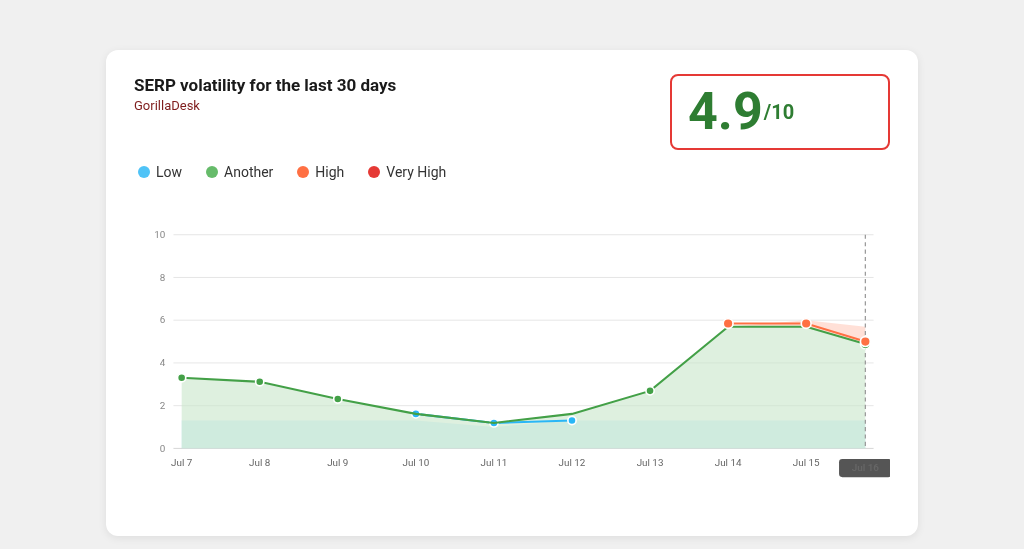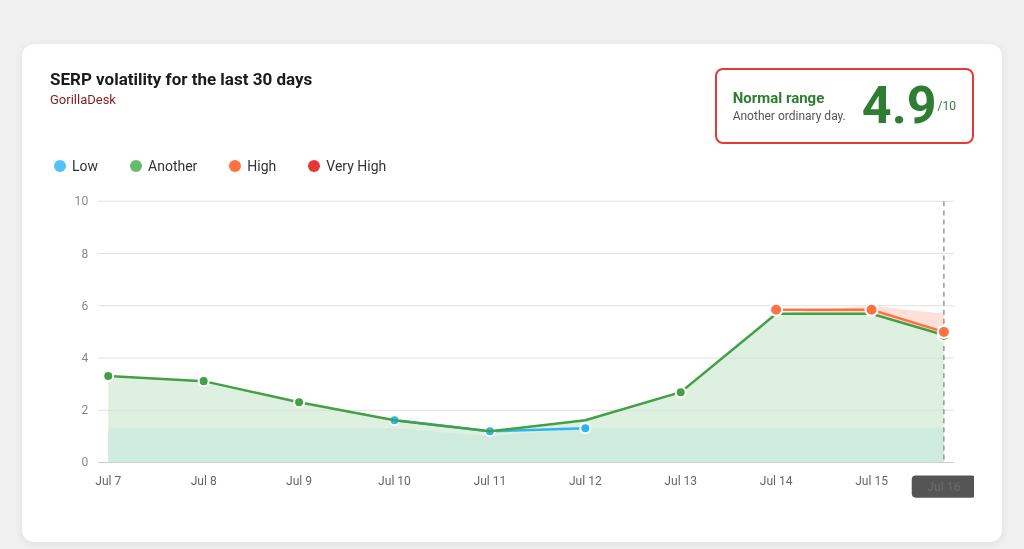--- a/index.html
+++ b/index.html
@@ -7,22 +7,22 @@
       background: #f0f0f0;
       display: flex;
       justify-content: center;
       align-items: center;
       min-height: 100vh;
       font-family: -apple-system, BlinkMacSystemFont, 'Segoe UI', Roboto, sans-serif;
     }
     .card {
       background: #fff;
       border-radius: 12px;
-      padding: 24px 28px 20px 28px;
-      width: 980px;
+      padding: 24px 28px 8px 28px;
+      width: 812px;
       box-shadow: 0 2px 8px rgba(0,0,0,0.08);
       position: relative;
       margin-top: 36px;
     }
     .header-row {
       display: flex;
       justify-content: space-between;
       align-items: flex-start;
       margin-bottom: 14px;
     }
@@ -61,27 +61,27 @@
     .range-score {
       font-size: 52px;
       font-weight: 700;
       color: #2e7d32;
       line-height: 1;
       display: flex;
       align-items: center;
       gap: 1px;
     }
     .range-denom {
-      font-size: 12px;
+      font-size: 20px;
       color: #2e7d32;
-      font-weight: 400;
+      font-weight: 700;
     }
     .legend {
       display: flex;
-      gap: 32px;
+      gap: 24px;
       margin-bottom: 8px;
       margin-left: 4px;
     }
     .legend-item {
       display: flex;
       align-items: center;
       gap: 6px;
       font-size: 14px;
       color: #333;
     }
@@ -120,24 +120,20 @@
 </head>
 <body>
 
 <div class="card">
   <div class="header-row">
     <div class="title-block">
       <div class="chart-title">SERP volatility for the last 30 days</div>
       <div class="chart-subtitle">GorillaDesk</div>
     </div>
     <div class="range-box">
-      <div class="range-text-block">
-        <div class="range-label">Normal range</div>
-        <div class="range-desc">Another ordinary day.</div>
-      </div>
       <div class="range-score">
         <span>4.9</span>
           <span class="range-denom">/10</span>
       </div>
     </div>
   </div>
 
   <div class="legend">
     <div class="legend-item">
       <div class="legend-dot" style="background:#4fc3f7"></div>

